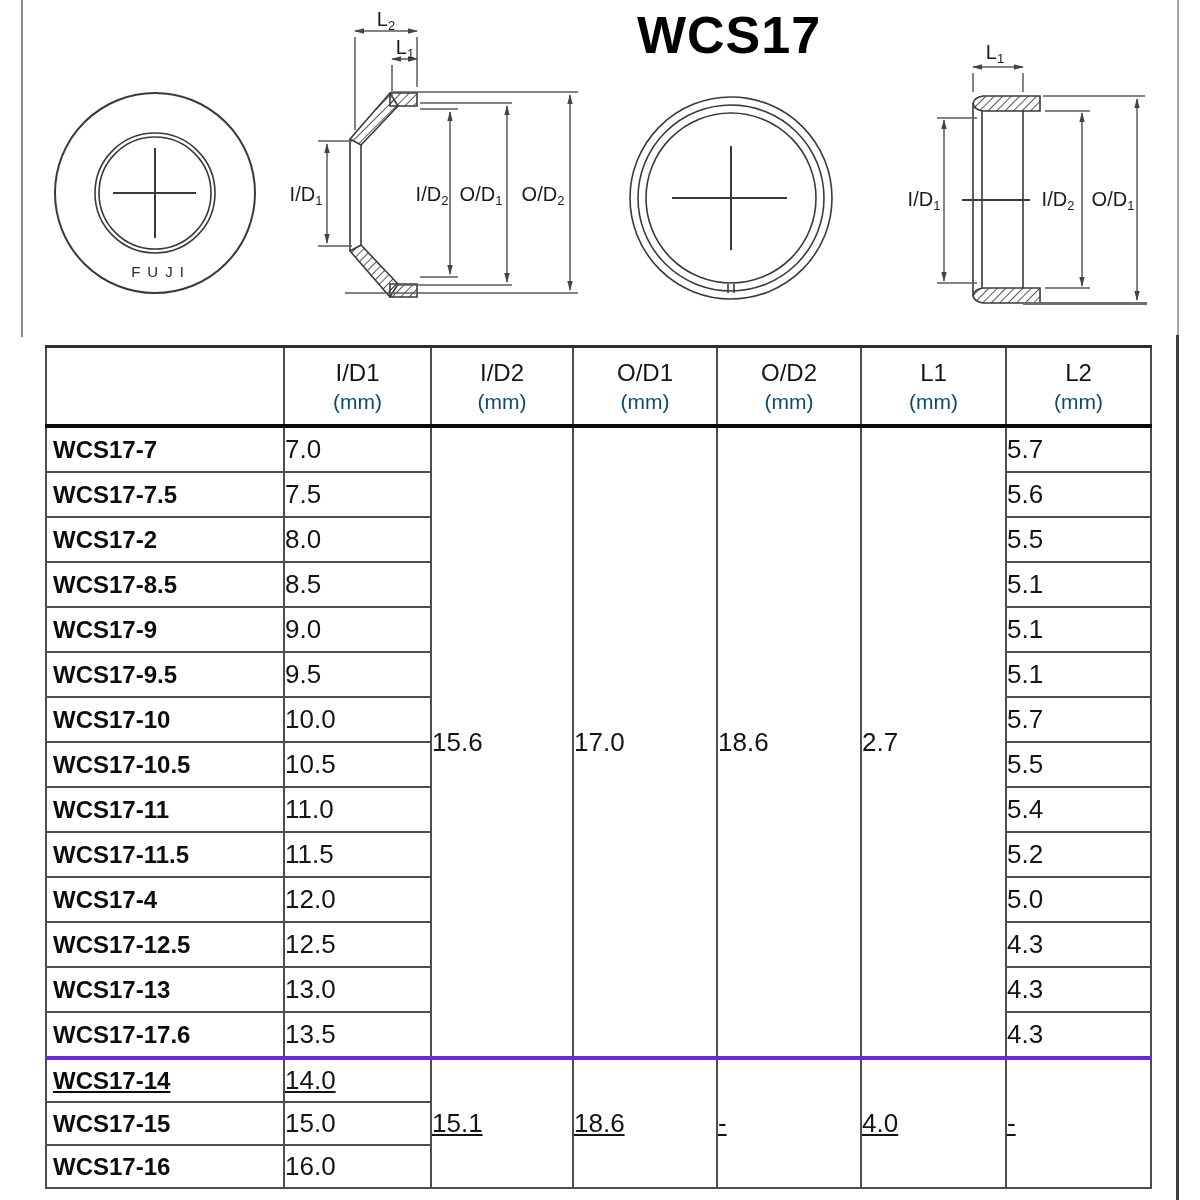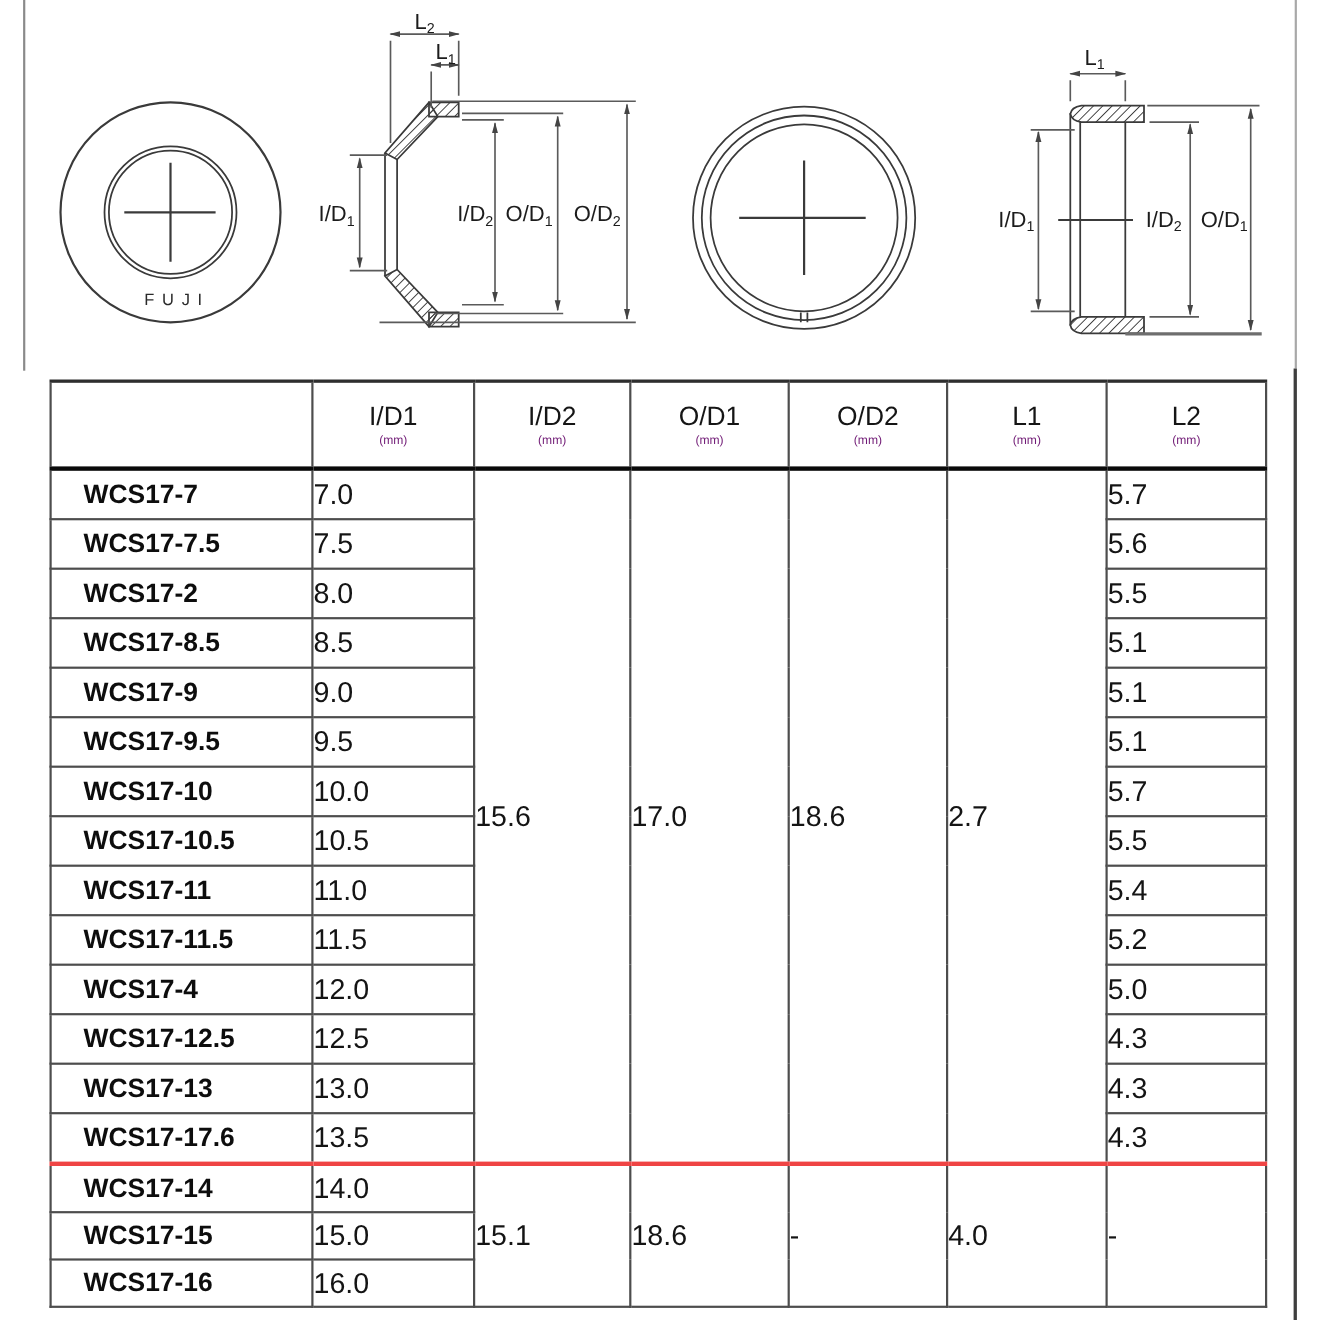--- a/index.html
+++ b/index.html
@@ -22,36 +22,37 @@
   .fuji{font-family:"Liberation Sans","DejaVu Sans",sans-serif;font-size:15px;fill:#2a2a2a;letter-spacing:7px;}
 
   
   .spec-table{position:absolute;left:45px;top:345px;width:1105px;
               border-collapse:collapse;table-layout:fixed;}
   .spec-table td,.spec-table th{border:2px solid #4d4d4d;padding:0;vertical-align:middle;
               background:#fff;}
   .spec-table thead th{border-top:3px solid #2e2e2e;border-bottom:4px solid #0a0a0a;height:76px;
               font-weight:400;text-align:center;}
   .hlabel{font-size:24px;color:#151515;line-height:1.15;}
-  .hunit{font-size:11px;color:#701a75;line-height:1.1;margin-top:3px;}
+  .hunit{font-size:21px;color:#0c4a6e;line-height:1.1;margin-top:3px;}
   .g1 td{height:43px;}
   .g2 td{height:41px;}
-  .g2 tr:first-child td{border-top:4px solid #ef4444;}
-  td.model{font-weight:700;font-size:24px;padding-left:29px;text-align:left;color:#0d0d0d;}
+  .g2 tr:first-child td{border-top:4px solid #6d28d9;text-decoration:underline;}
+  td.model{font-weight:700;font-size:24px;padding-left:6px;text-align:left;color:#0d0d0d;}
   td.val{font-size:26px;color:#141414;}
 </style>
 </head>
 <body>
 
 <div class="page">
 
   <div class="edge-left"></div>
   <div class="edge-right-top"></div>
   <div class="edge-right-bottom"></div>
 
+  <div class="title">WCS17</div>
 
   <svg class="drawing" style="left:38px;top:78px" width="235" height="235" viewBox="0 0 235 235">
     <circle class="oline" cx="117" cy="115" r="100"></circle>
     <circle class="tline" cx="117" cy="115" r="60"></circle>
     <circle class="tline" cx="117" cy="115" r="56"></circle>
     <g>
       <line class="oline" x1="75" y1="115" x2="158" y2="115"></line>
       <line class="oline" x1="117" y1="70" x2="117" y2="160"></line>
     </g>
     <text class="fuji" x="123" y="199" text-anchor="middle">FUJI</text>

